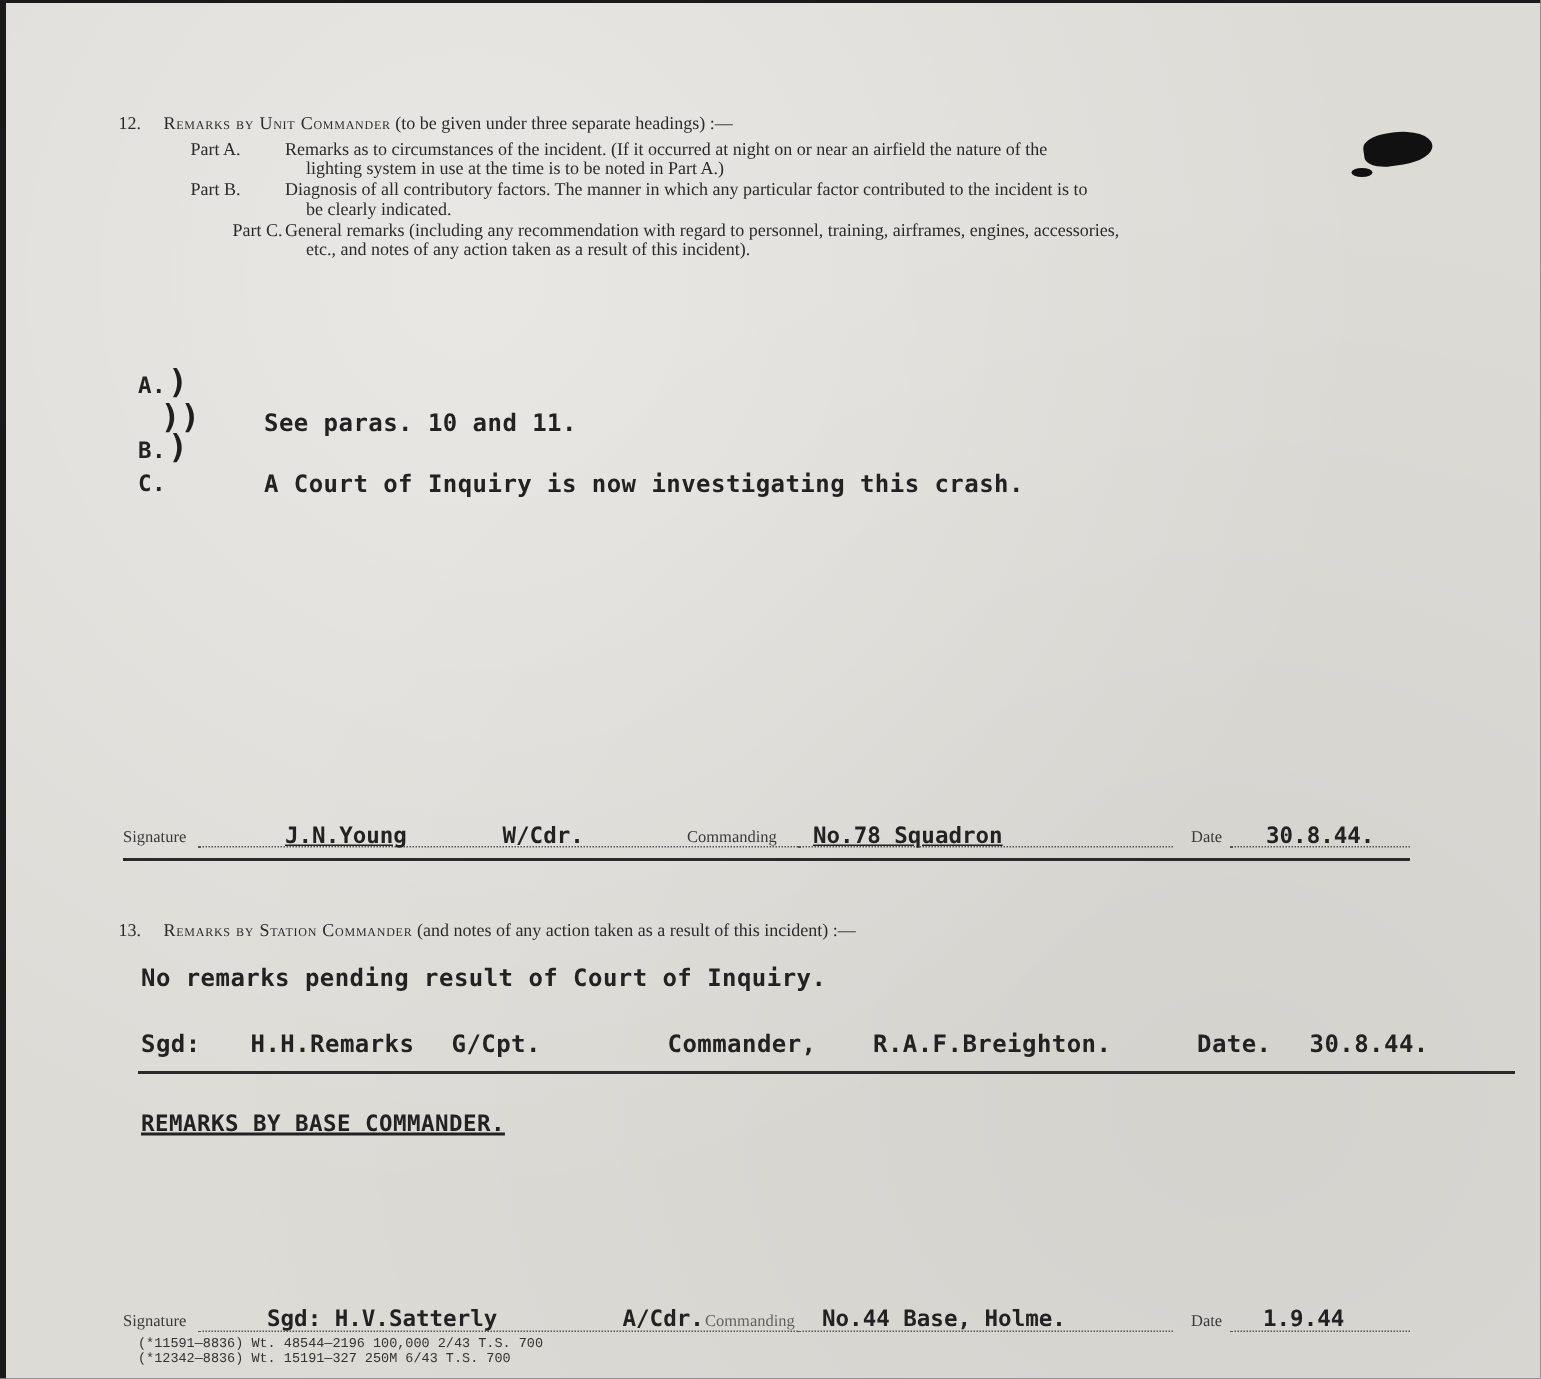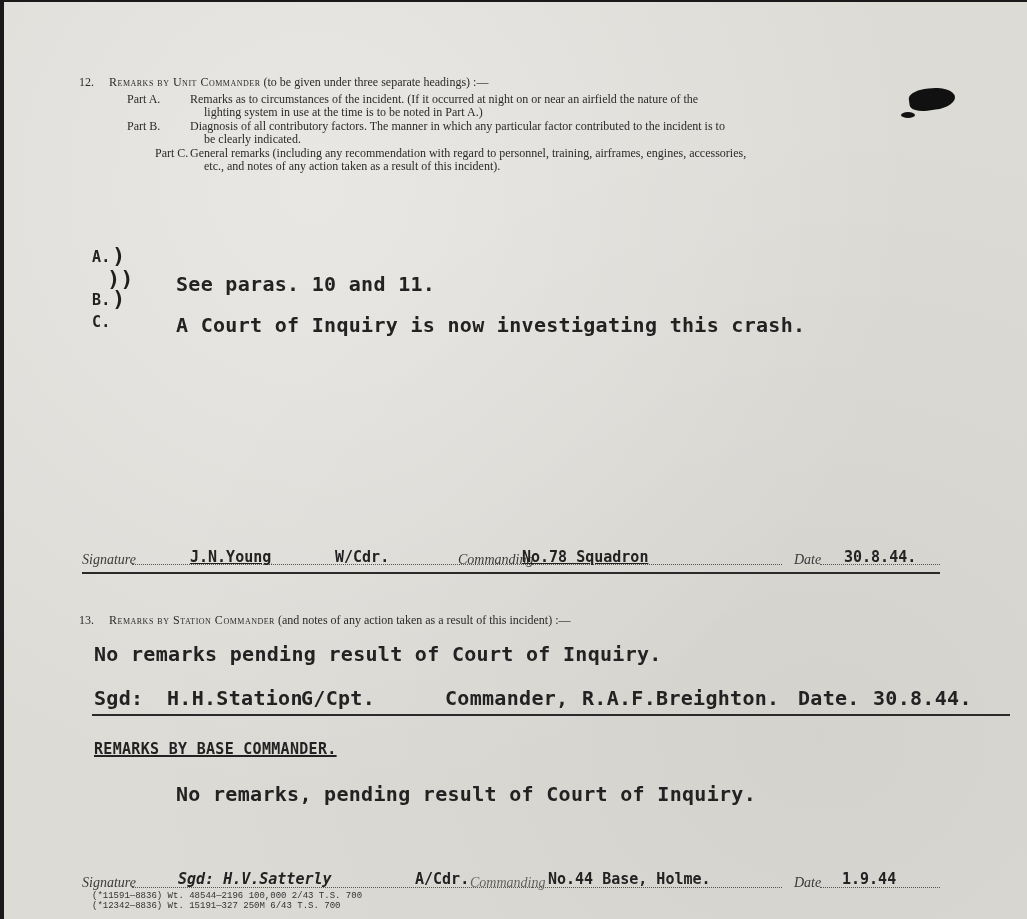--- a/index.html
+++ b/index.html
@@ -14,25 +14,25 @@
       background-image:
         radial-gradient(ellipse at 30% 20%, rgba(255,255,255,0.35), rgba(255,255,255,0) 60%),
         radial-gradient(ellipse at 80% 80%, rgba(0,0,0,0.04), rgba(0,0,0,0) 60%);
       color: #1f1f1f;
     }
     .abs { position: absolute; white-space: nowrap; }
     .serif { font-family: "Liberation Serif", "DejaVu Serif", serif; }
     .mono { font-family: "DejaVu Sans Mono", "Liberation Mono", monospace; font-weight: bold; color: #222; }
     .printed { font-size: 12px; color: #2a2a2a; }
     .smallcaps { font-variant: small-caps; letter-spacing: 0.5px; }
-    .italic-label { font-style: italic; font-size: 14px; color: #3a3a3a; }
+    .italic-label { font-size: 11px; color: #3a3a3a; }
     .dots { border-bottom: 1px dotted #555; display: inline-block; }
     .rule { position: absolute; height: 0; border-top: 2px solid #2a2a2a; }
     .typed { font-size: 15px; letter-spacing: 0.3px; }
-    .typed-lg { font-size: 20px; letter-spacing: 0.3px; }
+    .typed-lg { font-size: 16px; letter-spacing: 0.3px; }
     .u { text-decoration: underline; }
     .brace { font-family: "DejaVu Sans Mono", monospace; font-weight: bold; font-size: 22px; line-height: 1; }
     .hole {
       position: absolute; left: 905px; top: 86px; width: 46px; height: 22px;
       background: #111; border-radius: 40% 60% 50% 40%; transform: rotate(-8deg);
     }
     .hole2 { position: absolute; left: 897px; top: 110px; width: 14px; height: 6px; background: #111; border-radius: 50%; }
     .footer-code { font-family: Liberation Mono, monospace; font-size: 9px; color: #333; line-height: 10px; }
     .sig-typed { font-size: 15px; }
   </style>
@@ -73,54 +73,53 @@
   <div class="abs mono typed" style="left:88px; top:311px;">C.</div>
   <div class="abs mono typed-lg" style="left:172px; top:311px;">A Court of Inquiry is now investigating this crash.</div>
 
   <div class="abs" style="left:78px; top:546px; width:860px; height:20px;">
     <span class="abs serif italic-label" style="left:0; top:4px;">Signature</span>
     <span class="abs dots" style="left:50px; top:16px; width:400px;"></span>
     <span class="abs mono sig-typed u" style="left:108px; top:0;">J.N.Young</span>
     <span class="abs mono sig-typed" style="left:253px; top:0;">W/Cdr.</span>
     <span class="abs serif italic-label" style="left:376px; top:4px;">Commanding</span>
     <span class="abs dots" style="left:450px; top:16px; width:250px;"></span>
-    <span class="abs mono sig-typed u" style="left:440px; top:0;text-decoration:underline;">No.78 Squadron</span>
+    <span class="abs mono sig-typed u" style="left:460px; top:0;text-decoration:underline;">No.78 Squadron</span>
     <span class="abs serif italic-label" style="left:712px; top:4px;">Date</span>
     <span class="abs dots" style="left:738px; top:16px; width:120px;"></span>
     <span class="abs mono sig-typed" style="left:762px; top:0;">30.8.44.</span>
   </div>
 
   <div class="rule" style="left:78px; top:570px; width:858px;"></div>
 
   <div class="abs serif printed" style="left:75px; top:579px;margin-top:32px;">
     <span>13.</span>
     &nbsp;&nbsp;&nbsp;
     <span class="smallcaps">Remarks by Station Commander</span>
     <span>(and notes of any action taken as a result of this incident) :—</span>
   </div>
 
   <div class="abs mono typed-lg" style="left:90px; top:640px;">No remarks pending result of Court of Inquiry.</div>
 
   <div class="abs mono typed-lg" style="left:90px; top:684px;">Sgd:</div>
-  <div class="abs mono typed-lg" style="left:163px; top:684px;">H.H.Station</div>
+  <div class="abs mono typed-lg" style="left:163px; top:684px;">H.H.Remarks</div>
   <div class="abs mono typed-lg" style="left:297px; top:684px;">G/Cpt.</div>
   <div class="abs mono typed-lg" style="left:441px; top:684px;">Commander,</div>
   <div class="abs mono typed-lg" style="left:578px; top:684px;">R.A.F.Breighton.</div>
   <div class="abs mono typed-lg" style="left:794px; top:684px;">Date.</div>
   <div class="abs mono typed-lg" style="left:869px; top:684px;">30.8.44.</div>
 
   <div class="rule" style="left:88px; top:712px; width:918px;"></div>
 
   <div class="abs mono typed u" style="left:90px; top:738px; text-decoration-thickness:2px;">REMARKS BY BASE COMMANDER.</div>
-  <div class="abs mono typed-lg" style="left:172px; top:780px;">No remarks, pending result of Court of Inquiry.</div>
 
   <div class="abs" style="left:78px; top:868px; width:860px; height:20px;">
     <span class="abs serif italic-label" style="left:0; top:5px;">Signature</span>
     <span class="abs dots" style="left:50px; top:17px; width:400px;"></span>
-    <span class="abs mono sig-typed" style="left:96px; top:0;font-style:italic;">Sgd:  H.V.Satterly</span>
+    <span class="abs mono sig-typed" style="left:96px; top:0;">Sgd:  H.V.Satterly</span>
     <span class="abs mono sig-typed" style="left:333px; top:0;">A/Cdr.</span>
     <span class="abs serif italic-label" style="left:388px; top:5px; opacity:0.75;">Commanding</span>
     <span class="abs dots" style="left:450px; top:17px; width:250px;"></span>
     <span class="abs mono sig-typed" style="left:466px; top:0;">No.44 Base, Holme.</span>
     <span class="abs serif italic-label" style="left:712px; top:5px;">Date</span>
     <span class="abs dots" style="left:738px; top:17px; width:120px;"></span>
     <span class="abs mono sig-typed" style="left:760px; top:0;">1.9.44</span>
   </div>
 
   <div class="abs footer-code" style="left:88px; top:889px;">(*11591—8836)  Wt. 48544—2196   100,000   2/43   T.S.  700</div>

